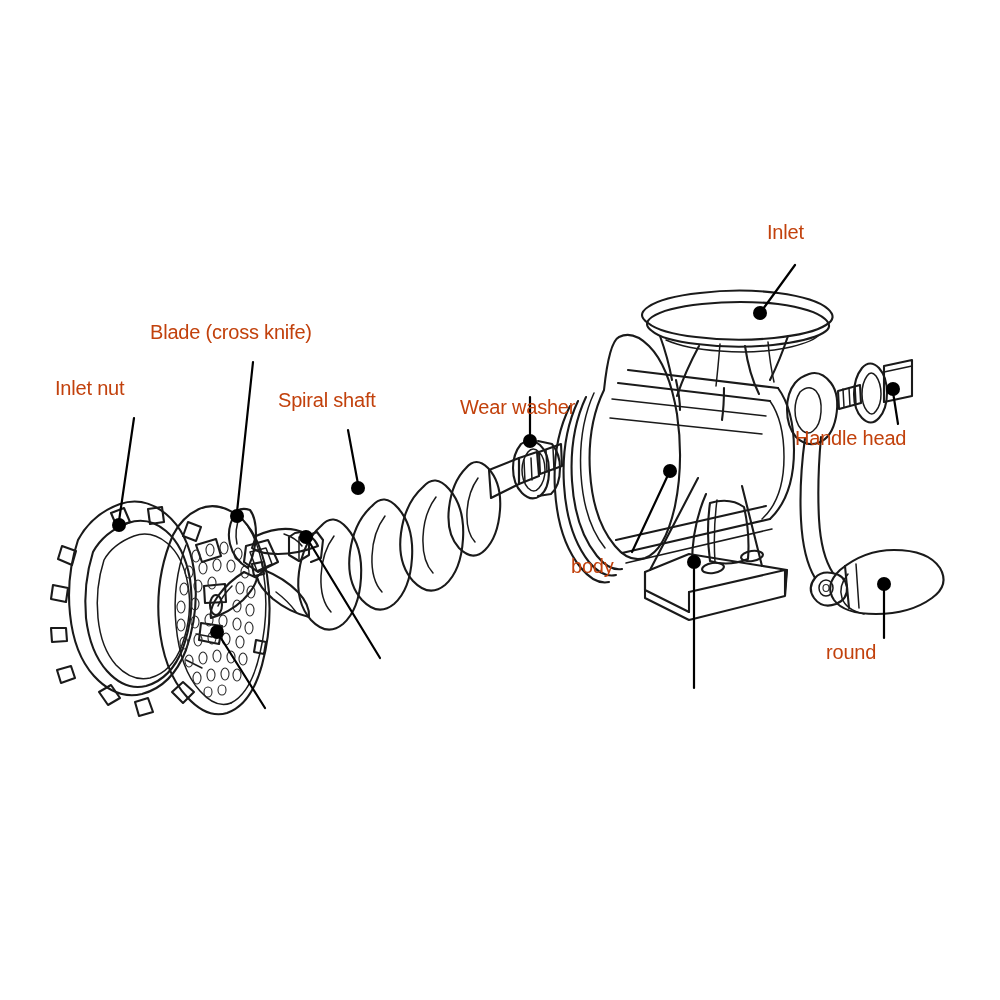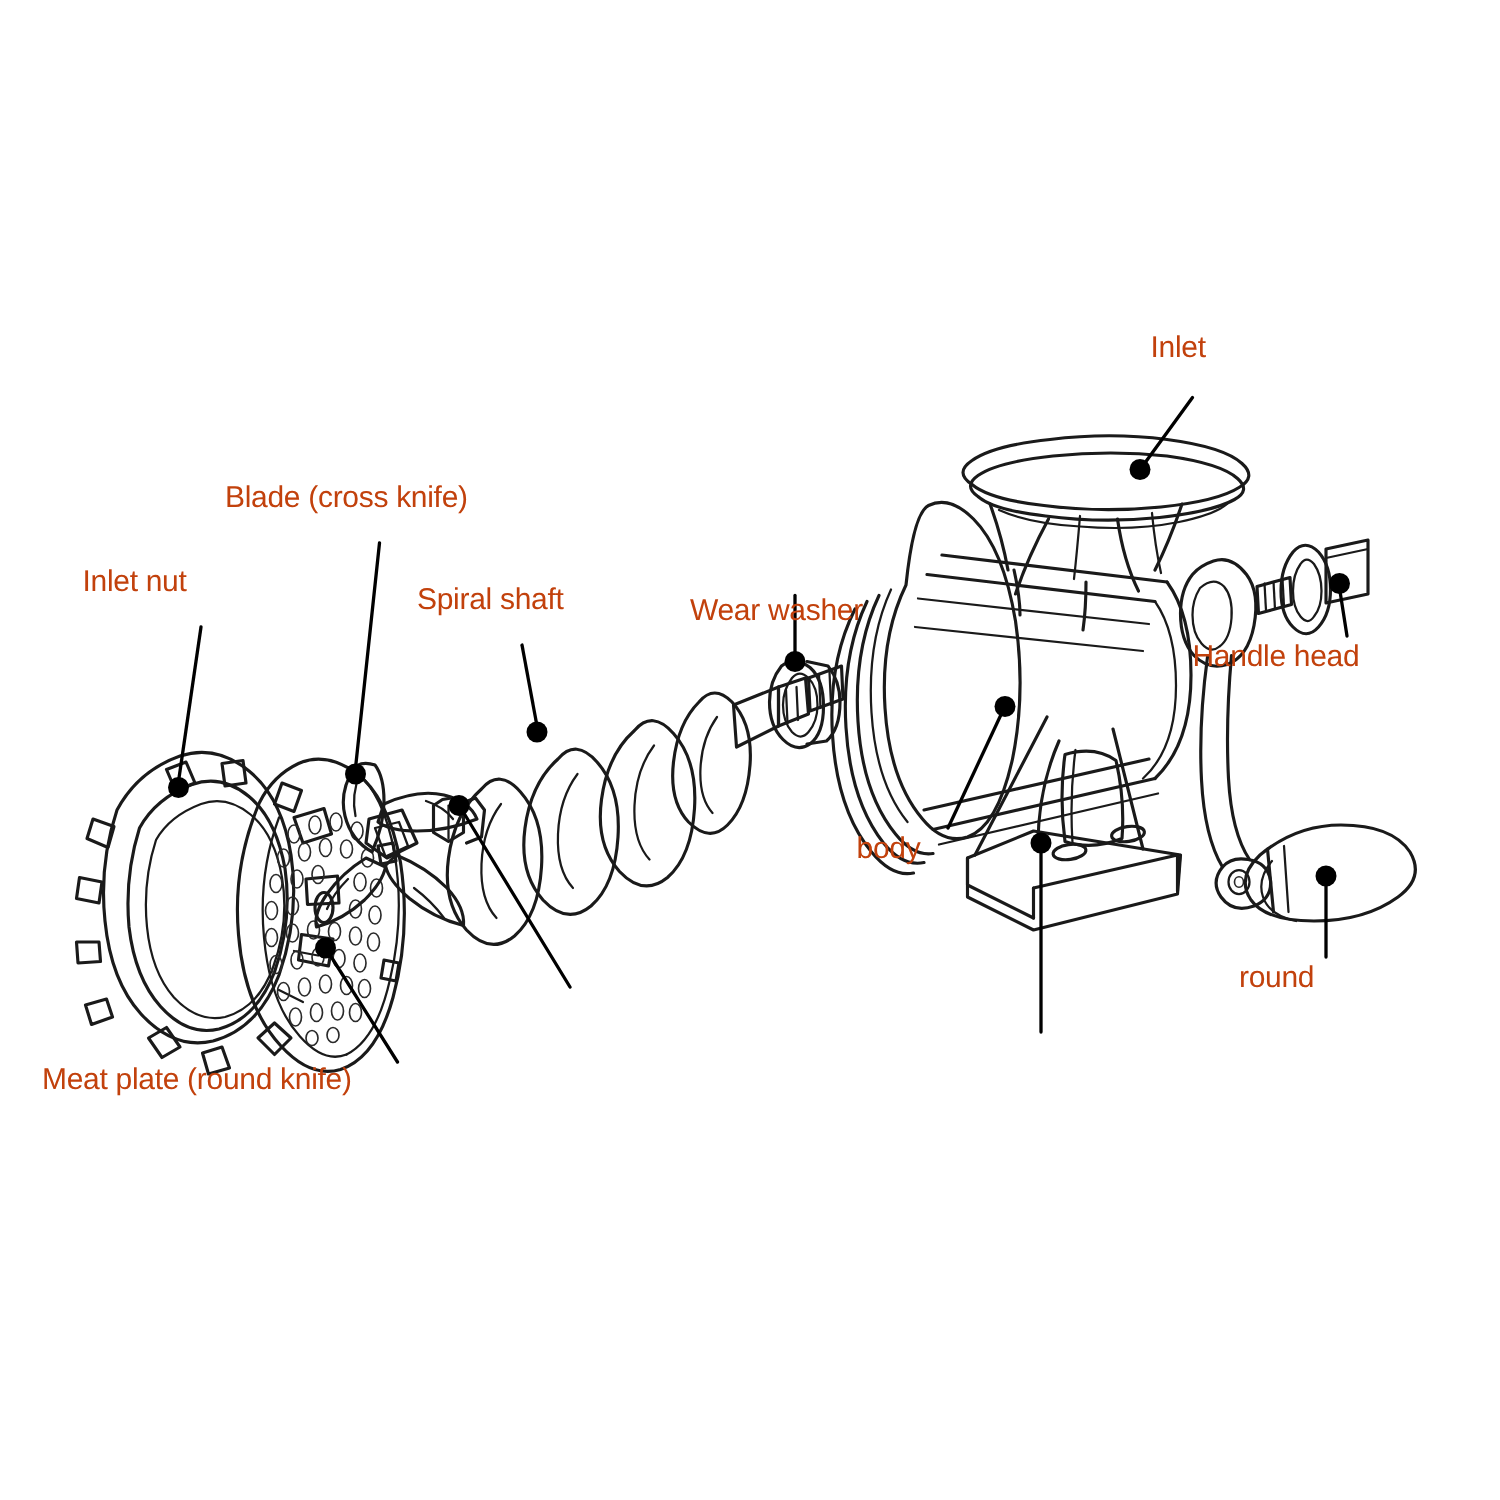--- a/index.html
+++ b/index.html
@@ -303,18 +303,17 @@
 
   <div class="label" style="left:460px; top:355px;margin-top:42px;">Wear washer</div>
 
   <div class="label" style="left:767px; top:222px;">Inlet</div>
 
   <div class="label" style="left:795px; top:428px;">Handle head</div>
 
   <div class="label" style="left:551px; top:556px;margin-left:20px;">body</div>
 
 
-  <div class="label" style="left:28px; top:710px;">Meat plate (round knife)</div>
 
 
   <div class="label" style="left:826px; top:642px;">round</div>
 
 </div>
 
 </body></html>

